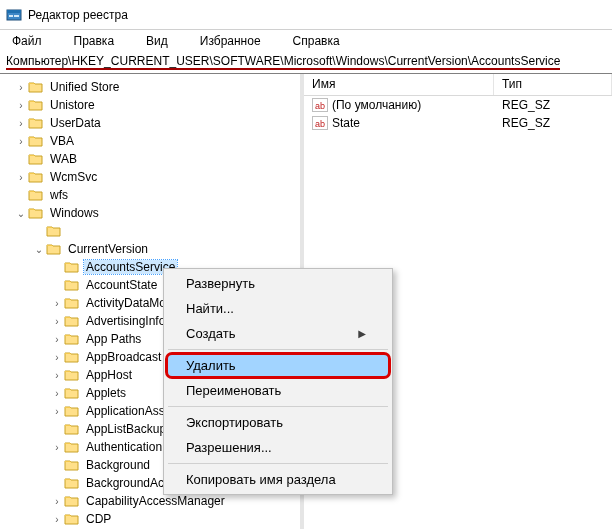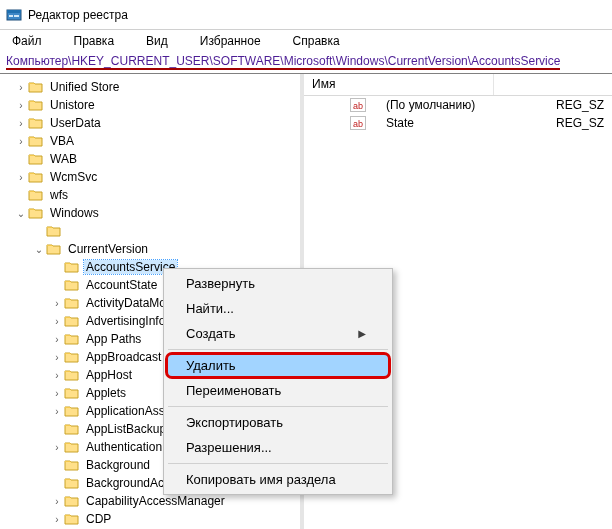--- a/index.html
+++ b/index.html
@@ -28,21 +28,21 @@
     gap: 16px;
     padding: 2px 4px;
     height: 22px;
     align-items: center;
   }
   .menu-item { padding: 2px 8px; cursor: default; }
   .path-bar {
     padding: 2px 6px 3px 6px;
     font-size: 12px;
     border-bottom: 1px solid #808080;
-    color: #4c1d95;
+    color: #000000;
   }
   .path-bar span { border-bottom: 2px solid #a00000; display: inline-block; }
   .main { display: flex; height: calc(529px - 30px - 22px - 20px); }
   .tree-pane { width: 300px; overflow: hidden; padding-top: 4px; position: relative; }
   .divider { width: 4px; background: #e5e5e5; cursor: col-resize; }
   .list-pane { flex: 1; overflow: hidden; }
   .tree-row {
     display: flex; align-items: center; height: 18px;
     white-space: nowrap;
   }
@@ -52,21 +52,21 @@
     display: inline-flex; align-items: center; justify-content: center;
   }
   .tree-row .label { padding: 0 2px; }
   .tree-row.selected .label { background: #cde8ff; outline: 1px dotted #4aa3ff; }
   .indent { display:inline-block; height:1px; }
   .list-header { display: flex; height: 22px; border-bottom: 1px solid #d9d9d9; }
   .list-header .col { padding: 3px 8px; border-right: 1px solid #e5e5e5; font-size: 12px; }
   .col-name { width: 190px; }
   .col-type { flex: 1; }
   .list-row { display: flex; height: 18px; align-items: center; }
-  .list-row .cell { padding: 0 8px; display:flex; align-items:center; gap:20px;margin-left:38px; }
+  .list-row .cell { padding: 0 8px; display:flex; align-items:center; gap:4px; }
   .ctx-menu {
     position: absolute;
     left: 163px; top: 260px;
     width: 230px;
     background: #f2f2f2;
     border: 1px solid #bfbfbf;
     box-shadow: 3px 3px 6px rgba(0,0,0,0.25);
     padding: 2px;
     z-index: 10;
     font-size: 13px;
@@ -388,20 +388,21 @@
             <path d="M1 3 h5 l1 1 h-6 z" fill="#f5c94e"></path>
           </svg>
         </span>
         <span class="label">CDP</span>
       </div>
     </div>
   <div class="divider"></div>
   <div class="list-pane">
     <div class="list-header">
       <div class="col col-name">Имя</div>
+      <div class="col col-type">Тип</div>
     </div>
     <div id="list-body">
         <div class="list-row">
           <div class="cell col-name" style="width: 190px;">
             <span>
               <svg width="16" height="14">
                 <rect x="0.5" y="0.5" width="15" height="13" fill="#fff" stroke="#bfbfbf"></rect>
                 <text x="3" y="11" font-size="9" font-family="Segoe UI, sans-serif" fill="#c02020">ab</text>
               </svg>
             </span>

